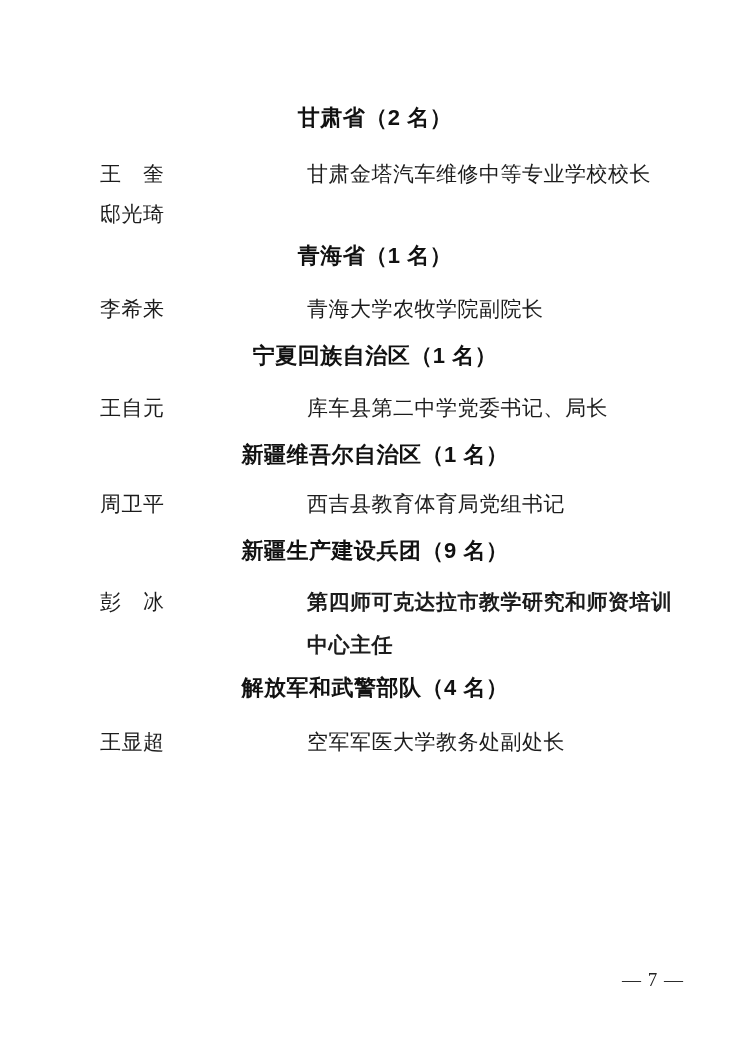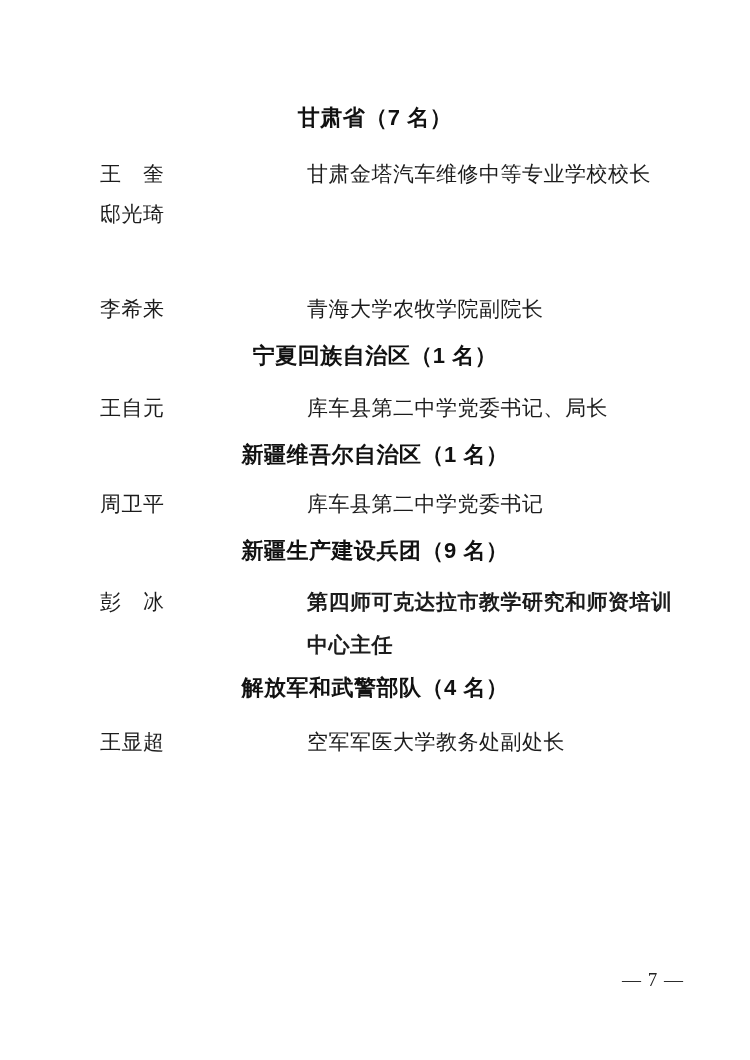--- a/index.html
+++ b/index.html
@@ -66,44 +66,45 @@
     color: #222222;
     letter-spacing: 1px;
     white-space: nowrap;
   }
 </style>
 </head>
 <body>
 
 <div class="page">
 
-  <div class="section-heading" style="top:106px">甘肃省（7 名）</div>
+  <div class="section-heading" style="top:106px">甘肃省（2 名）</div>
   <div class="entry" style="top:155px">
     <span class="name">王　奎</span>
     <span class="pos">甘肃金塔汽车维修中等专业学校校长</span>
   </div>
   <div class="entry" style="top:195px">
     <span class="name">邸光琦</span>
   </div>
 
+  <div class="section-heading" style="top:244px">青海省（1 名）</div>
   <div class="entry" style="top:290px">
     <span class="name">李希来</span>
     <span class="pos">青海大学农牧学院副院长</span>
   </div>
 
   <div class="section-heading" style="top:344px">宁夏回族自治区（1 名）</div>
   <div class="entry" style="top:389px">
     <span class="name">王自元</span>
     <span class="pos">库车县第二中学党委书记、局长</span>
   </div>
 
   <div class="section-heading" style="top:443px">新疆维吾尔自治区（1 名）</div>
   <div class="entry" style="top:485px">
     <span class="name">周卫平</span>
-    <span class="pos">库车县第二中学党委书记</span>
+    <span class="pos">西吉县教育体育局党组书记</span>
   </div>
 
   <div class="section-heading" style="top:539px">新疆生产建设兵团（9 名）</div>
   <div class="entry" style="top:583px">
     <span class="name">彭　冰</span>
     <span class="pos tall">第四师可克达拉市教学研究和师资培训中心主任</span>
   </div>
 
   <div class="section-heading" style="top:676px">解放军和武警部队（4 名）</div>
   <div class="entry" style="top:723px">

